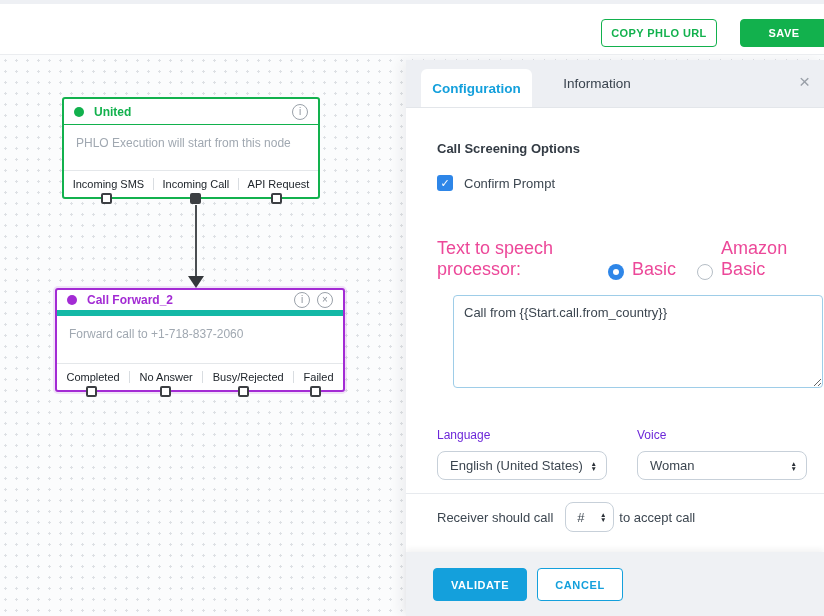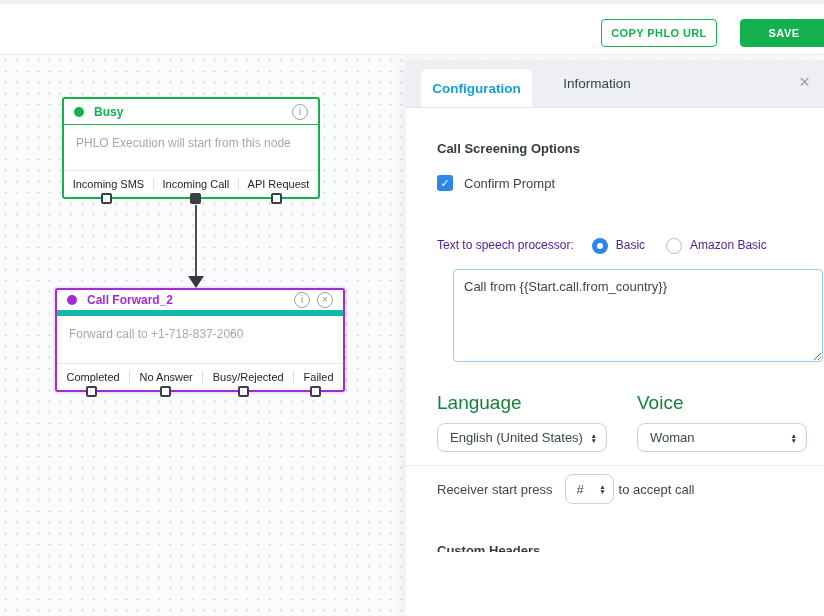--- a/index.html
+++ b/index.html
@@ -75,31 +75,31 @@
                  cursor:pointer; line-height:1; }
 
   .panel-content { position:absolute; top:48px; bottom:64px; left:0; right:0;
                    padding:0 17px 0 31px; overflow:hidden; }
   .sec-heading { font-size:13px; font-weight:bold; color:#333b44; }
   .h-screening { margin-top:33px; }
   .row-check { margin-top:19px; display:flex; align-items:center; }
   .checkbox { width:16px; height:16px; background:#2e86e8; border-radius:3px; color:#fff;
               font-size:11px; line-height:16px; text-align:center; cursor:pointer; flex:0 0 auto; }
   .check-label { margin-left:11px; font-size:13px; color:#3c4650; }
-  .row-tts { margin-top:47px; display:flex; align-items:flex-start; font-size:12px; color:#4c1d95; }
+  .row-tts { margin-top:47px; display:flex; align-items:flex-end; font-size:18px; color:#ec4899; }
   .radio { width:16px; height:16px; border-radius:50%; flex:0 0 auto; cursor:pointer; }
   .radio-on { background:#2e86e8; position:relative; margin-left:18px; }
   .radio-on::after { content:""; position:absolute; left:5px; top:5px; width:6px; height:6px;
                      border-radius:50%; background:#fff; }
   .radio-off { border:1px solid #b6bec6; background:#fff; margin-left:21px; }
   .radio-label { margin-left:8px; }
   .prompt-box { margin-top:15px; width:370px; height:93px; border:1px solid #9ecde8;
                 border-radius:4px; padding:9px 10px; font-size:13px; color:#3c4650;
                 font-family:"Liberation Sans", sans-serif; resize:both; outline:none;margin-left:16px; }
-  .row-sel-labels { margin-top:26px; display:flex; font-size:19px; color:#15803d; }
+  .row-sel-labels { margin-top:36px; display:flex; font-size:12px; color:#6d28d9; }
   .sel-label-lang { width:200px; }
   .row-selects { margin-top:9px; display:flex; }
   .select { width:170px; height:29px; border:1px solid #c7d0d9; border-radius:8px;
             display:flex; align-items:center; padding:0 9px 0 12px; font-size:13px;
             color:#3c4650; cursor:pointer; background:#fff; }
   .select .sel-text { flex:1 1 auto; white-space:nowrap; overflow:hidden; }
   .select-voice { margin-left:30px; }
   .updown { display:flex; flex-direction:column; align-items:center; line-height:5px;
             font-size:6.5px; color:#2b3138; flex:0 0 auto; }
   .divider { margin:13px -17px 0 -31px; border-top:1px solid #e7eaee; }
@@ -126,21 +126,21 @@
   <header class="topbar">
     <button class="btn-copy">COPY PHLO URL</button>
     <button class="btn-save">SAVE</button>
   </header>
 
   <div class="canvas">
 
     <div class="node node-start">
       <div class="node-header">
         <span class="node-dot"></span>
-        <span class="node-title">Busy</span>
+        <span class="node-title">United</span>
         <span class="circle-icon">i</span>
       </div>
       <div class="node-body">PHLO Execution will start from this node</div>
       <div class="node-footer">
         <span class="node-cell">Incoming SMS</span>
         <span class="node-cell">Incoming Call</span>
         <span class="node-cell">API Request</span>
       </div>
       <span class="port" style="left:calc(17% - 6px);"></span>
       <span class="port filled" style="left:calc(52% - 6px);"></span>
@@ -214,29 +214,33 @@
           <span class="updown">
             <span>▲</span>
               <span>▼</span>
           </span>
         </div>
       </div>
 
       <div class="divider"></div>
 
       <div class="row-receiver">
-        <span>Receiver start press</span>
+        <span>Receiver should call</span>
         <div class="select key-select">
           <span class="sel-text">#</span>
           <span class="updown">
             <span>▲</span>
               <span>▼</span>
           </span>
         </div>
         <span>to accept call</span>
       </div>
 
       <div class="sec-heading h-custom">Custom Headers</div>
     </div>
 
+    <div class="panel-footer">
+      <button class="btn-validate">VALIDATE</button>
+      <button class="btn-cancel">CANCEL</button>
+    </div>
   </aside>
 
 </div>
 
 </body></html>

